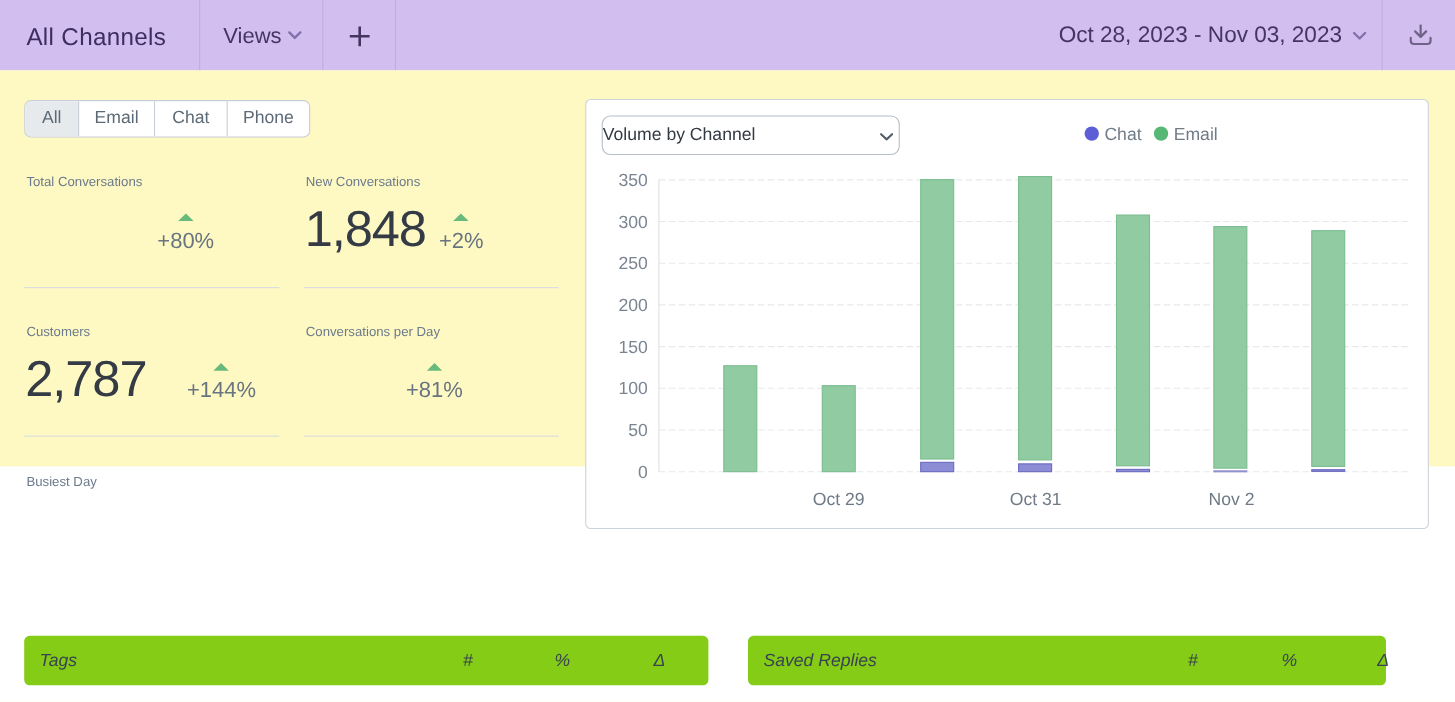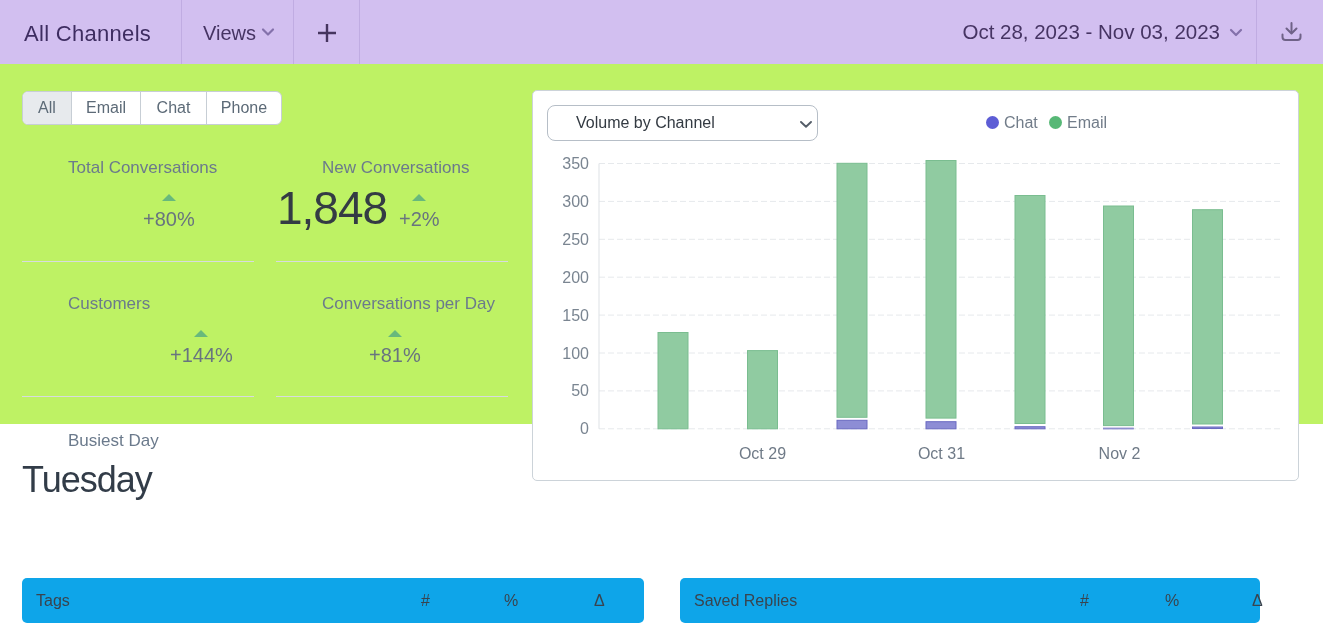--- a/index.html
+++ b/index.html
@@ -9,42 +9,42 @@
 
   
   .header { position:absolute; left:0; top:0; width:1323px; height:64px; background:#d2bff0; }
   .hdr-title { position:absolute; left:24px; top:0; height:64px; line-height:67px; font-size:22px; font-weight:500; color:#3e2d61; letter-spacing:0.3px;}
   .hdr-div { position:absolute; top:0; width:1px; height:64px; background:#c0ace2; }
   .hdr-views { position:absolute; left:203px; top:0; height:82px; line-height:66px; font-size:20px; color:#463463;text-align:center; }
   .hdr-date { position:absolute; top:0; height:48px; line-height:64px; font-size:20.5px; color:#463463; right:103px; }
   .chev { stroke:#8471ab; stroke-width:2.2; fill:none; stroke-linecap:round; stroke-linejoin:round; }
 
   
-  .main { position:absolute; left:0; top:64px; width:1323px; height:360px; background:#bef264; }
+  .main { position:absolute; left:0; top:64px; width:1323px; height:360px; background:#fef9c3; }
   
   .seg { position:absolute; left:22px; top:27px; height:34px; display:flex; border:1px solid #c7ced5; border-radius:6px; background:#fff; overflow:hidden; }
   .seg div { font-size:16px; color:#5c6a77; line-height:32px; text-align:center; border-left:1px solid #c7ced5; }
   .seg div:first-child { border-left:none; background:#e7eaed; }
 
-  .mlabel { position:absolute; font-size:17px; color:#6b7a8c;margin-left:44px; }
+  .mlabel { position:absolute; font-size:12px; color:#6b7a8c; }
   .mnum { position:absolute; font-size:46px; color:#343b44; letter-spacing:-1px; }
   .delta { position:absolute; text-align:center; }
   .delta .tri { width:0; height:0; border-left:7.5px solid transparent; border-right:7.5px solid transparent; border-bottom:7.5px solid #68b97c; margin:0 auto; }
   .delta .dtx { font-size:20px; color:#68747f; margin-top:7px; }
   .hr { position:absolute; height:1px; background:#d7dbdf; }
 
   
   .card { position:absolute; left:532px; top:26px; width:767px; height:391px; background:#fff; border:1px solid #ccd3d9; border-radius:5px; }
-  .select { position:absolute; left:14px; top:14px; width:271px; height:36px; border:1px solid #b6bec7; border-radius:8px; background:#fff; font-size:16px; color:#333a42; line-height:34px; padding-left:28px; }
+  .select { position:absolute; left:14px; top:14px; width:271px; height:36px; border:1px solid #b6bec7; border-radius:8px; background:#fff; font-size:16px; color:#333a42; line-height:34px; padding-left:0; }
   .legend { position:absolute; top:22px; font-size:16px; color:#717c89; line-height:19px; }
   .ldot { display:inline-block; width:13px; height:13px; border-radius:50%; vertical-align:-1px; margin-right:5px; }
 
   
   .bottom { position:absolute; left:0; top:551px; width:1323px; height:87px; background:#fff; }
-  .thead { position:absolute; top:27px; height:45px; background:#0ea5e9; border-radius:5px; font-size:16px; color:#39444f; }
+  .thead { position:absolute; top:27px; height:45px; background:#84cc16; border-radius:5px; font-size:16px; color:#39444f;font-style:italic; }
   .thead span { position:absolute; top:0; line-height:45px; }
 </style>
 </head>
 <body>
 
 <div class="header">
   <div class="hdr-title">All Channels</div>
   <div class="hdr-div" style="left:181px;"></div>
   <div class="hdr-views">Views</div>
   <svg class="abs" style="left:261px; top:27px;" width="14" height="10" viewBox="0 0 14 10">
@@ -87,36 +87,36 @@
   <div class="mnum" style="left:277px; top:117px;">1,848</div>
   <div class="delta" style="left:399px; top:130px;">
       <div class="tri"></div>
       <div class="dtx">+2%</div>
     </div>
 
   <div class="hr" style="left:22px; top:197px; width:232px;"></div>
   <div class="hr" style="left:276px; top:197px; width:232px;"></div>
 
   <div class="mlabel" style="left:24px; top:230px;">Customers</div>
+  <div class="mnum" style="left:23px; top:253px;">2,787</div>
   <div class="delta" style="left:150px; top:266px;margin-left:20px;">
       <div class="tri"></div>
       <div class="dtx">+144%</div>
     </div>
 
   <div class="mlabel" style="left:278px; top:230px;">Conversations per Day</div>
   <div class="delta" style="left:369px; top:266px;">
       <div class="tri"></div>
       <div class="dtx">+81%</div>
     </div>
 
   <div class="hr" style="left:22px; top:332px; width:232px;"></div>
   <div class="hr" style="left:276px; top:332px; width:232px;"></div>
 
   <div class="mlabel" style="left:24px; top:367px;">Busiest Day</div>
-  <div class="abs" style="left:22px; top:395px; font-size:36px; letter-spacing:-1px; color:#323c48;">Tuesday</div>
 
   <div class="card">
     <div class="select">Volume by Channel
       <svg class="abs" style="right:5px; top:15px;" width="12" height="7" viewBox="0 0 12 7">
           <path d="M1 1 L6 5.7 L11 1" stroke="#545d68" stroke-width="1.9" fill="none" stroke-linecap="round" stroke-linejoin="round"></path>
         </svg>
     </div>
     <div class="legend" style="left:453px;"><span class="ldot" style="background:#5d5dd5;"></span>Chat</div>
     <div class="legend" style="left:516px;"><span class="ldot" style="background:#57b876;"></span>Email</div>
     <svg class="abs" style="left:0px; top:0px;" width="765" height="389" viewBox="0 0 765 389">

